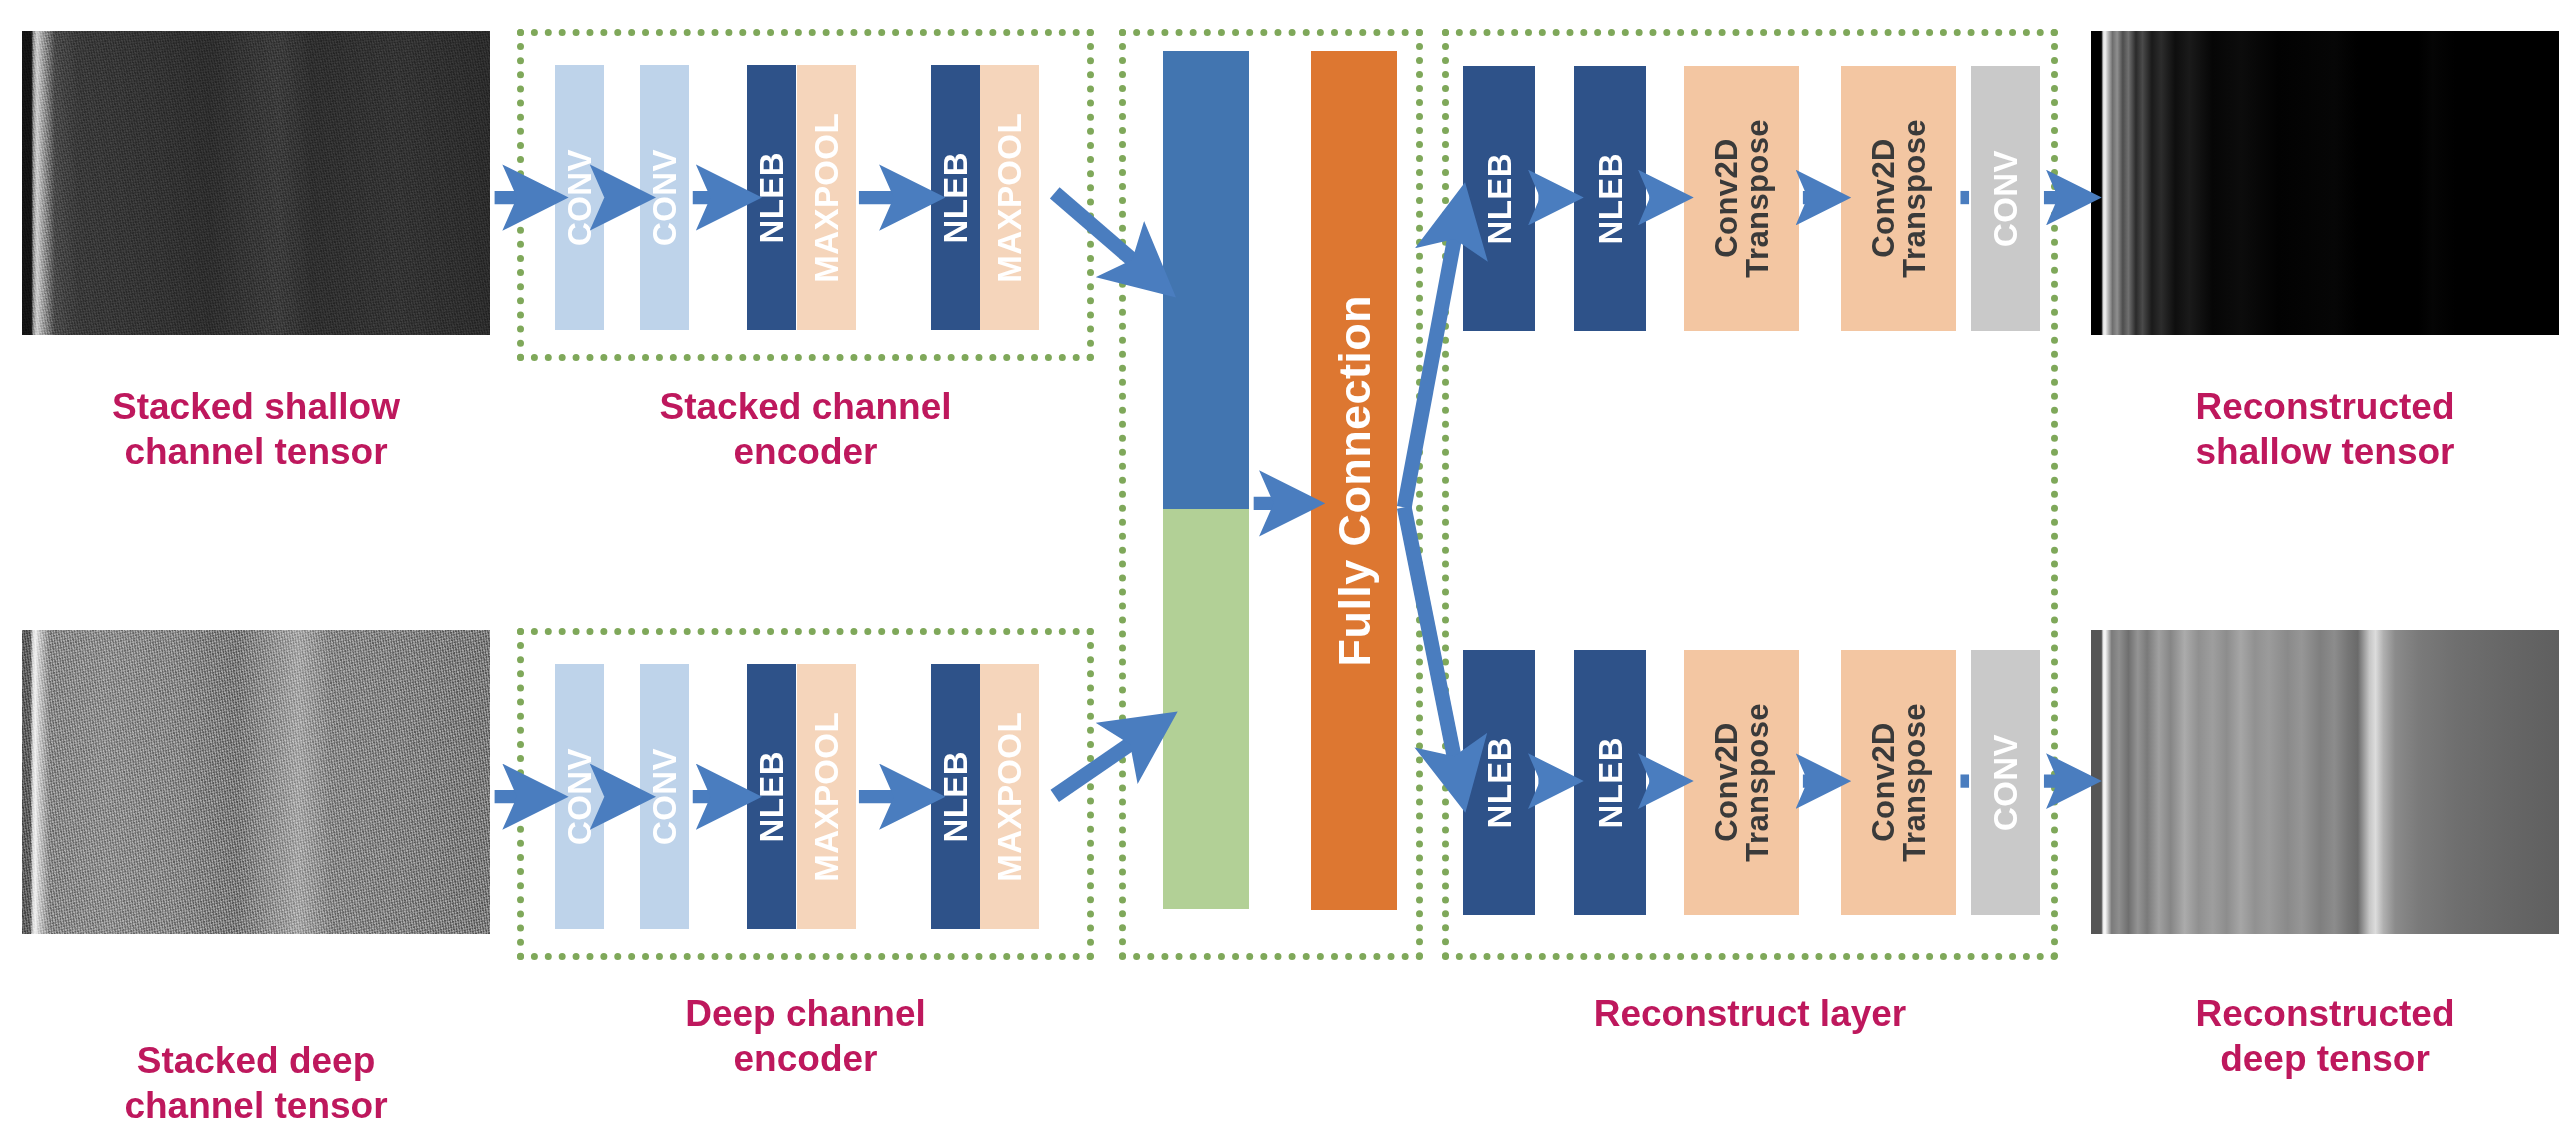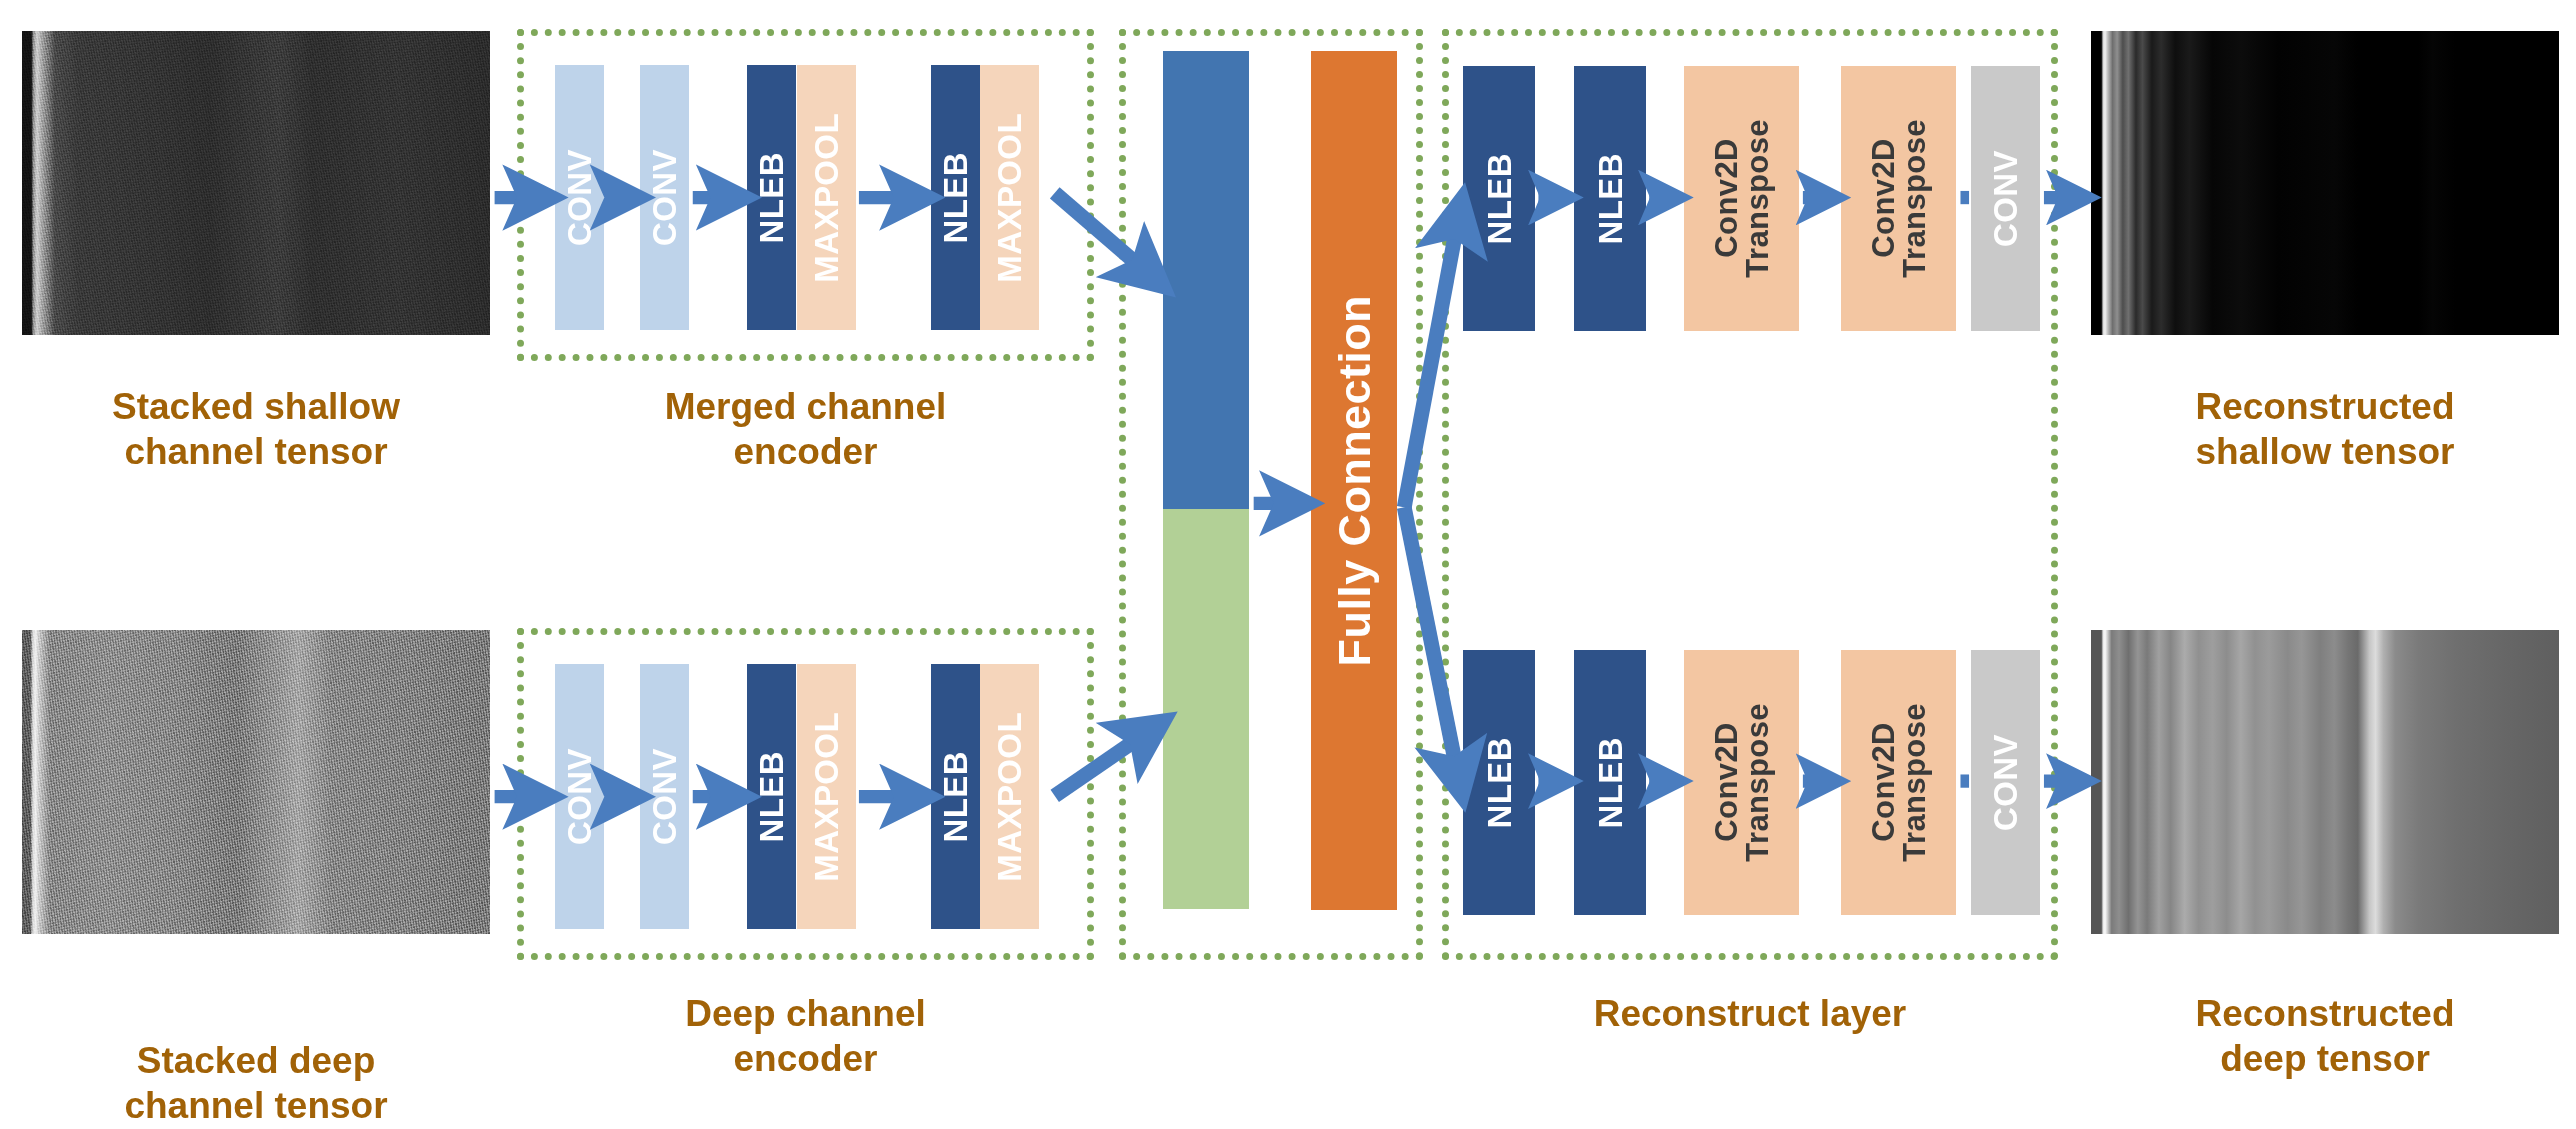--- a/index.html
+++ b/index.html
@@ -40,21 +40,21 @@
   .blk-gray .vtext{color:#ffffff;font-weight:bold;font-size:33px;}
   .blk-fc{background:#DD7731;}
   .blk-fc .vtext{color:#ffffff;font-weight:bold;font-size:45px;}
   .blk-merge-top{background:#4275B0;}
   .blk-merge-bot{background:#B2D096;}
 
   
   .caption{
     position:absolute;
     text-align:center;
-    color:#a16207;
+    color:#be185d;
     line-height:1.22;
     white-space:pre-line;
   }
   .cap-bold{font-weight:bold;font-size:37px;font-stretch:condensed;}
   .cap-reg{font-weight:bold;font-size:37px;}
 
   
   .tensor{position:absolute;overflow:hidden;}
   .tensor .noise{position:absolute;inset:0;opacity:0.55;mix-blend-mode:overlay;}
   .tensor .bands{position:absolute;inset:0;}
@@ -115,21 +115,21 @@
   <div class="block blk-maxpool" style="left:797px;top:65px;width:59px;height:265px;">
     <span class="vtext">MAXPOOL</span>
   </div>
   <div class="block blk-nleb" style="left:931px;top:65px;width:49px;height:265px;">
     <span class="vtext">NLEB</span>
   </div>
   <div class="block blk-maxpool" style="left:980px;top:65px;width:59px;height:265px;">
     <span class="vtext">MAXPOOL</span>
   </div>
 
-  <div class="caption cap-bold" style="left:517px;top:384px;width:577px;">Merged channel
+  <div class="caption cap-bold" style="left:517px;top:384px;width:577px;">Stacked channel
 encoder</div>
 
   <div class="abs group-box" style="left:517px;top:628px;width:577px;height:332px;"></div>
 
   <div class="block blk-conv-light" style="left:555px;top:664px;width:49px;height:265px;">
     <span class="vtext">CONV</span>
   </div>
   <div class="block blk-conv-light" style="left:640px;top:664px;width:49px;height:265px;">
     <span class="vtext">CONV</span>
   </div>

